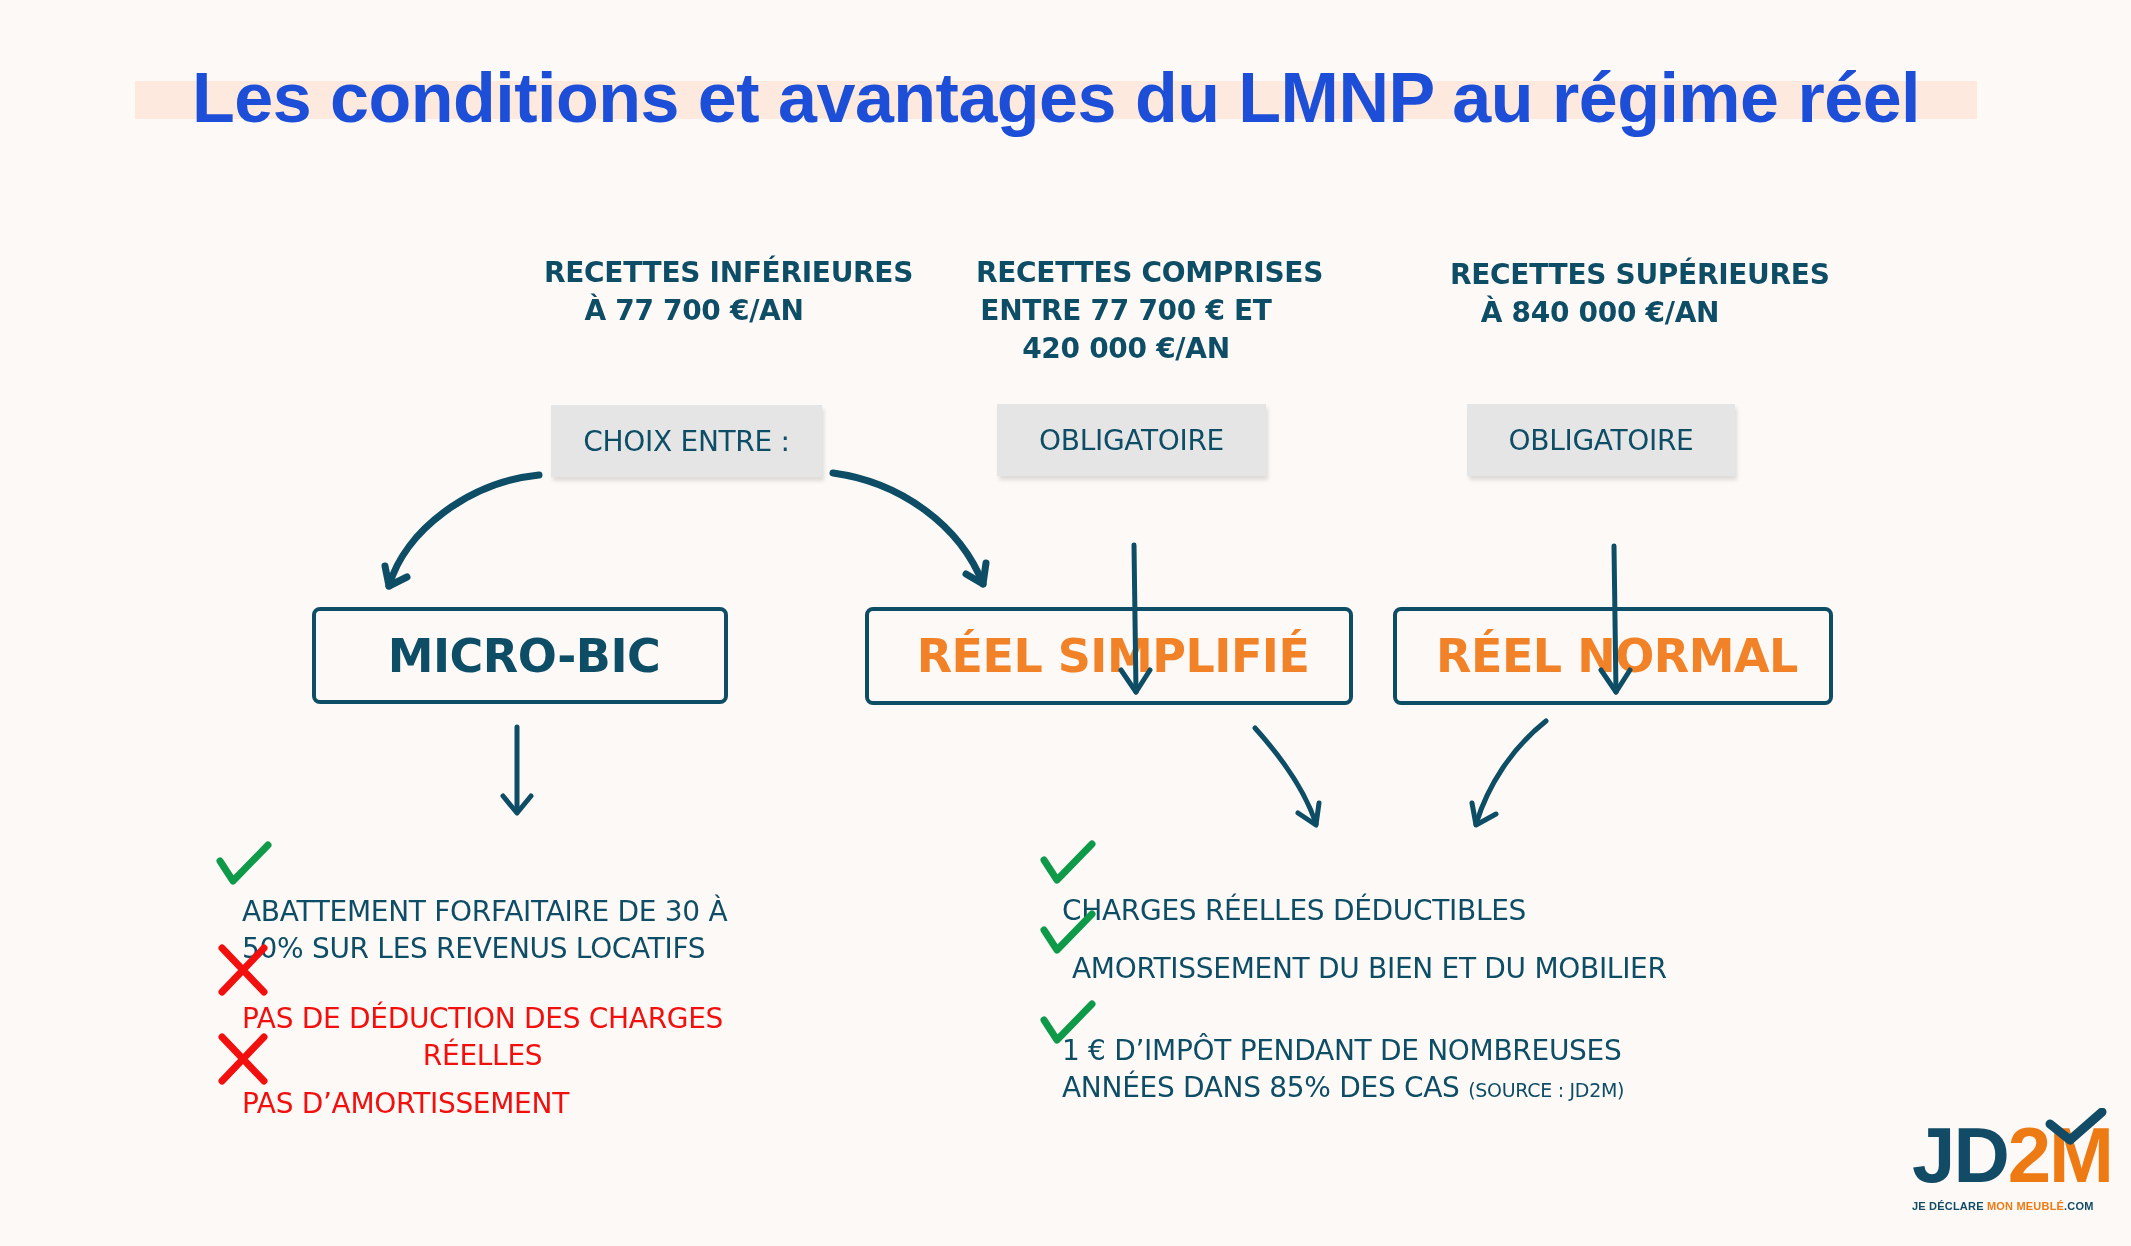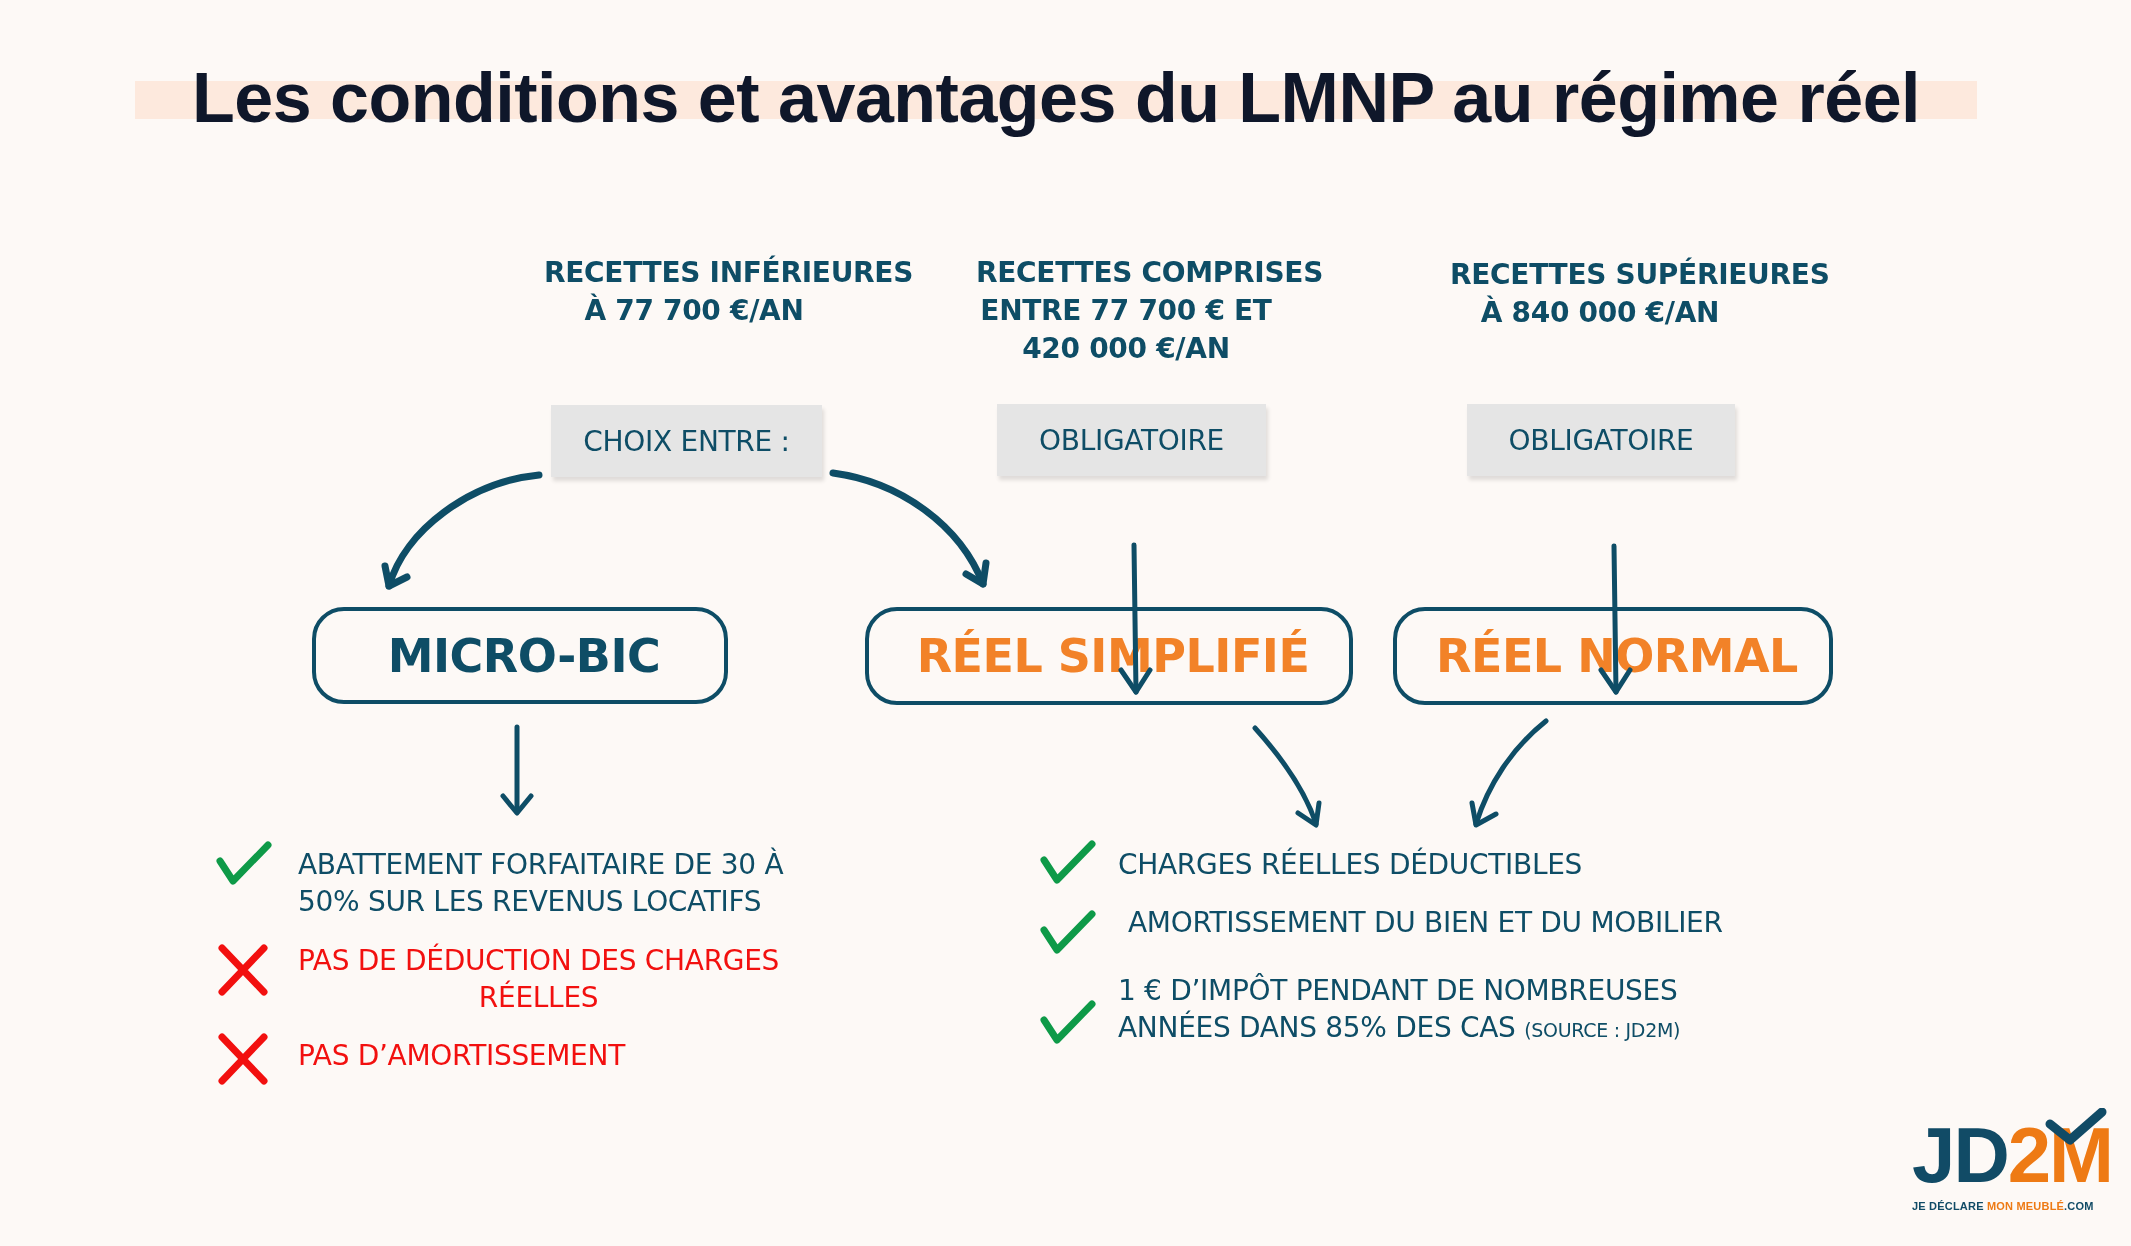--- a/index.html
+++ b/index.html
@@ -11,43 +11,43 @@
     }
     .abs { position: absolute; }
     .title-band {
       left: 135px; top: 81px; width: 1842px; height: 38px;
       background: #FDE9DD;
     }
     .title {
       left: 135px; top: 58px; width: 1842px; text-align: center;
       font-family: "Liberation Sans", sans-serif;
       font-weight: 700; font-size: 70px; line-height: 80px;
-      letter-spacing: -0.5px; color: #0f172a; white-space: nowrap;
+      letter-spacing: -0.5px; color: #1d4ed8; white-space: nowrap;
     }
     .cond {
       text-align: center; font-weight: 700; font-size: 28px; line-height: 38px;
       color: #0E4D66; white-space: nowrap; letter-spacing: -0.3px;
     }
     .cond div { display: block; }
     .tagbox {
       background: #e5e5e5; box-shadow: 2px 4px 4px rgba(0,0,0,0.12);
       display: flex; align-items: center; justify-content: center;
       font-size: 28px; color: #0E4D66; white-space: nowrap; letter-spacing: -0.3px;
     }
     .regime {
-      box-sizing: border-box; border: 4px solid #0E4D66; border-radius: 32px;
+      box-sizing: border-box; border: 4px solid #0E4D66; border-radius: 8px;
       display: flex; align-items: center; justify-content: center;
       font-weight: 700; font-size: 46px; white-space: nowrap; letter-spacing: -0.5px;
       background: transparent;
       padding-left: 8px;
     }
     .regime.navy { color: #0E4D66; }
     .regime.orange { color: #F28228; }
     svg.overlay { position: absolute; left: 0; top: 0; }
-    .item { display: flex; align-items: flex-start; }
+    .item { display: flex; align-items: flex-start; flex-direction: column; }
     .item .txt {
       font-size: 28px; line-height: 37px; letter-spacing: -0.3px; white-space: nowrap;
     }
     .txt.navy { color: #0E4D66; }
     .txt.red { color: #F2100F; text-align: center; }
     .small { font-size: 19px; }
     .logo-main {
       font-family: "Liberation Sans", sans-serif; font-weight: 700;
       font-size: 78px; line-height: 70px; letter-spacing: -2px;
     }

